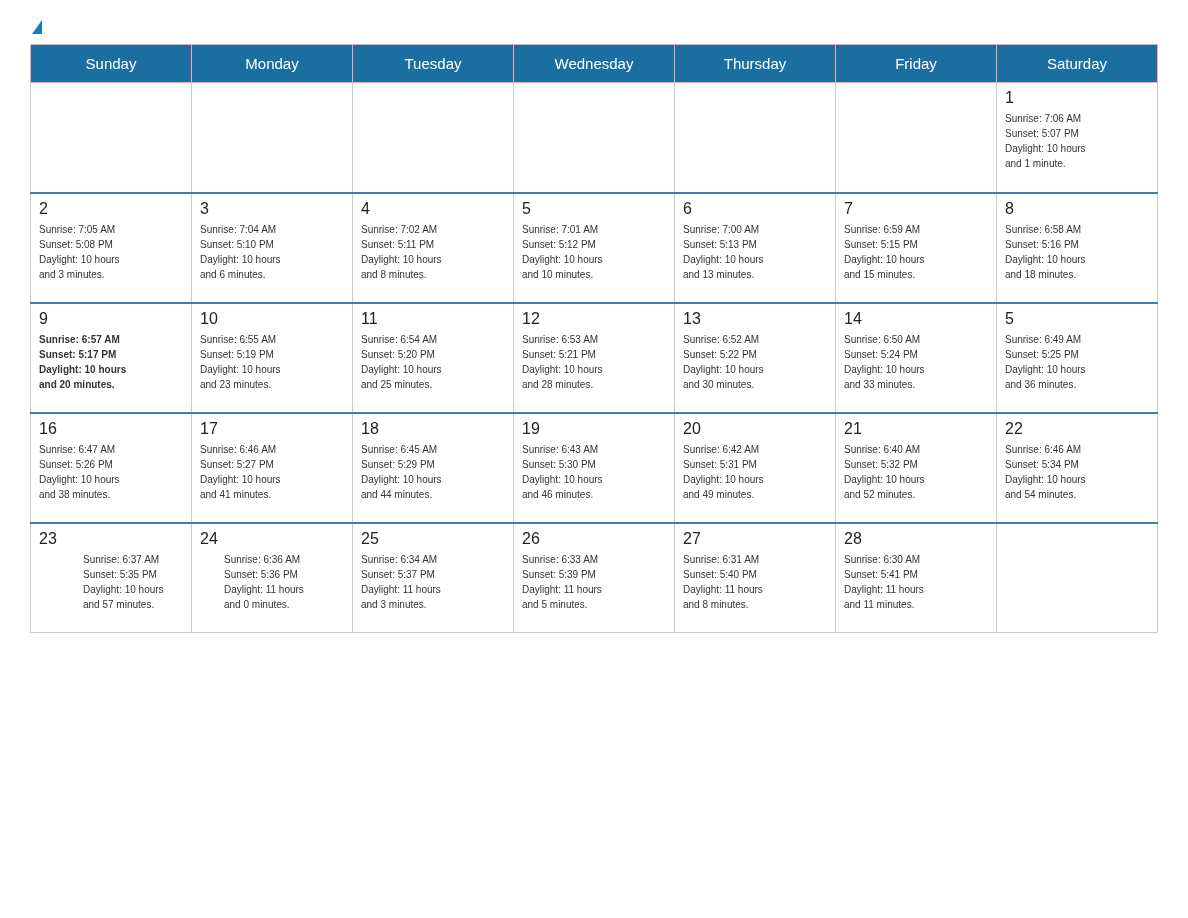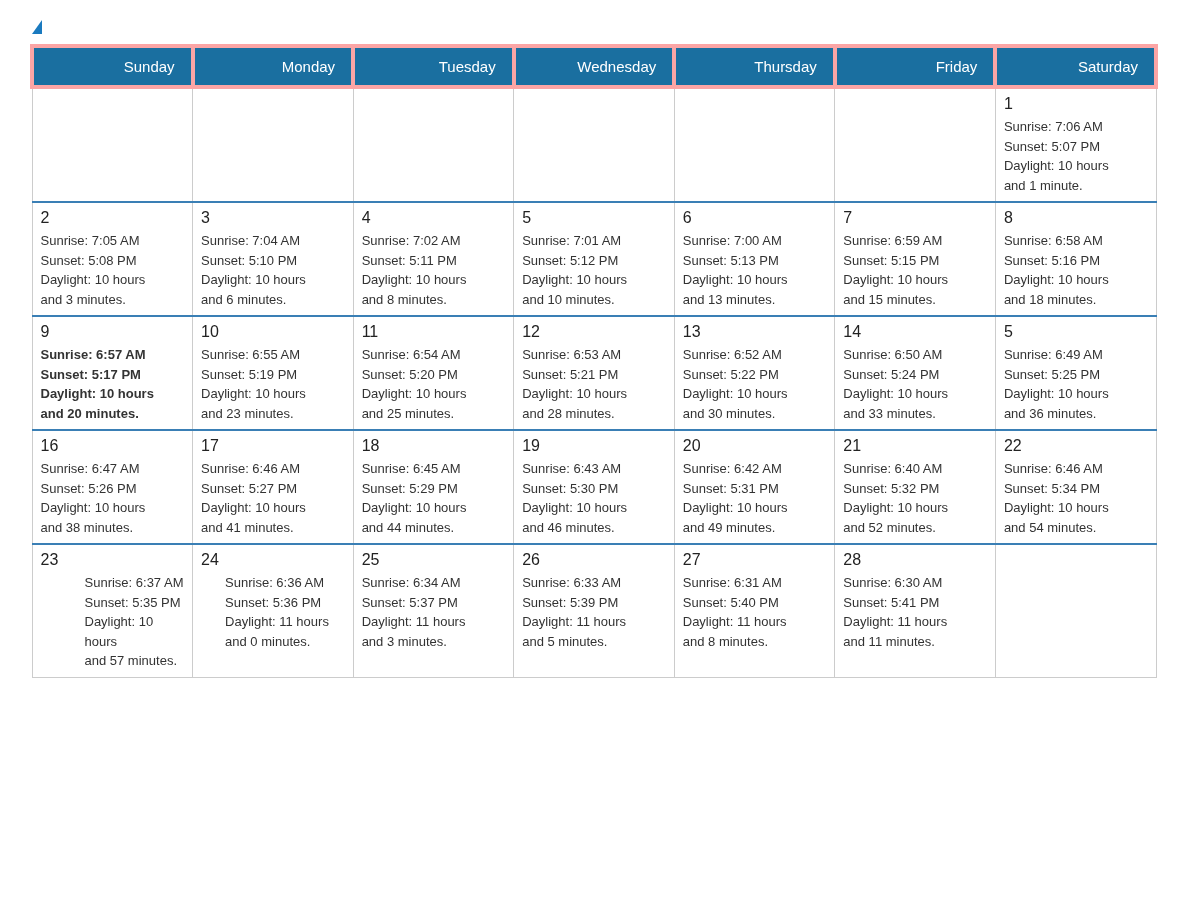--- a/index.html
+++ b/index.html
@@ -60,39 +60,39 @@
       width: 100%;
       border-collapse: collapse;
       margin-top: 10px;
     }
     .calendar th {
       background-color: #1a6fa0;
       color: #fff;
       padding: 10px 16px;
       font-size: 15px;
       font-weight: normal;
-      text-align: right;
-      border: 4px solid #fca5a5;
+      text-align: center;
+      border: 1px solid #fca5a5;
     }
     .calendar td {
       border: 1px solid #ccc;
       vertical-align: top;
       padding: 6px 8px;
       width: 14.28%;
       min-height: 110px;
       height: 110px;
     }
     .day-number {
       font-size: 16px;
       color: #222;
       font-weight: normal;
       margin-bottom: 4px;
     }
     .day-info {
-      font-size: 13px;
+      font-size: 10px;
       color: #333;
       line-height: 1.5;
     }
     .empty-cell {
       background: #fff;
     }
     .row-border td {
       border-top: 2px solid #3a7fb5;
     }
   </style>

